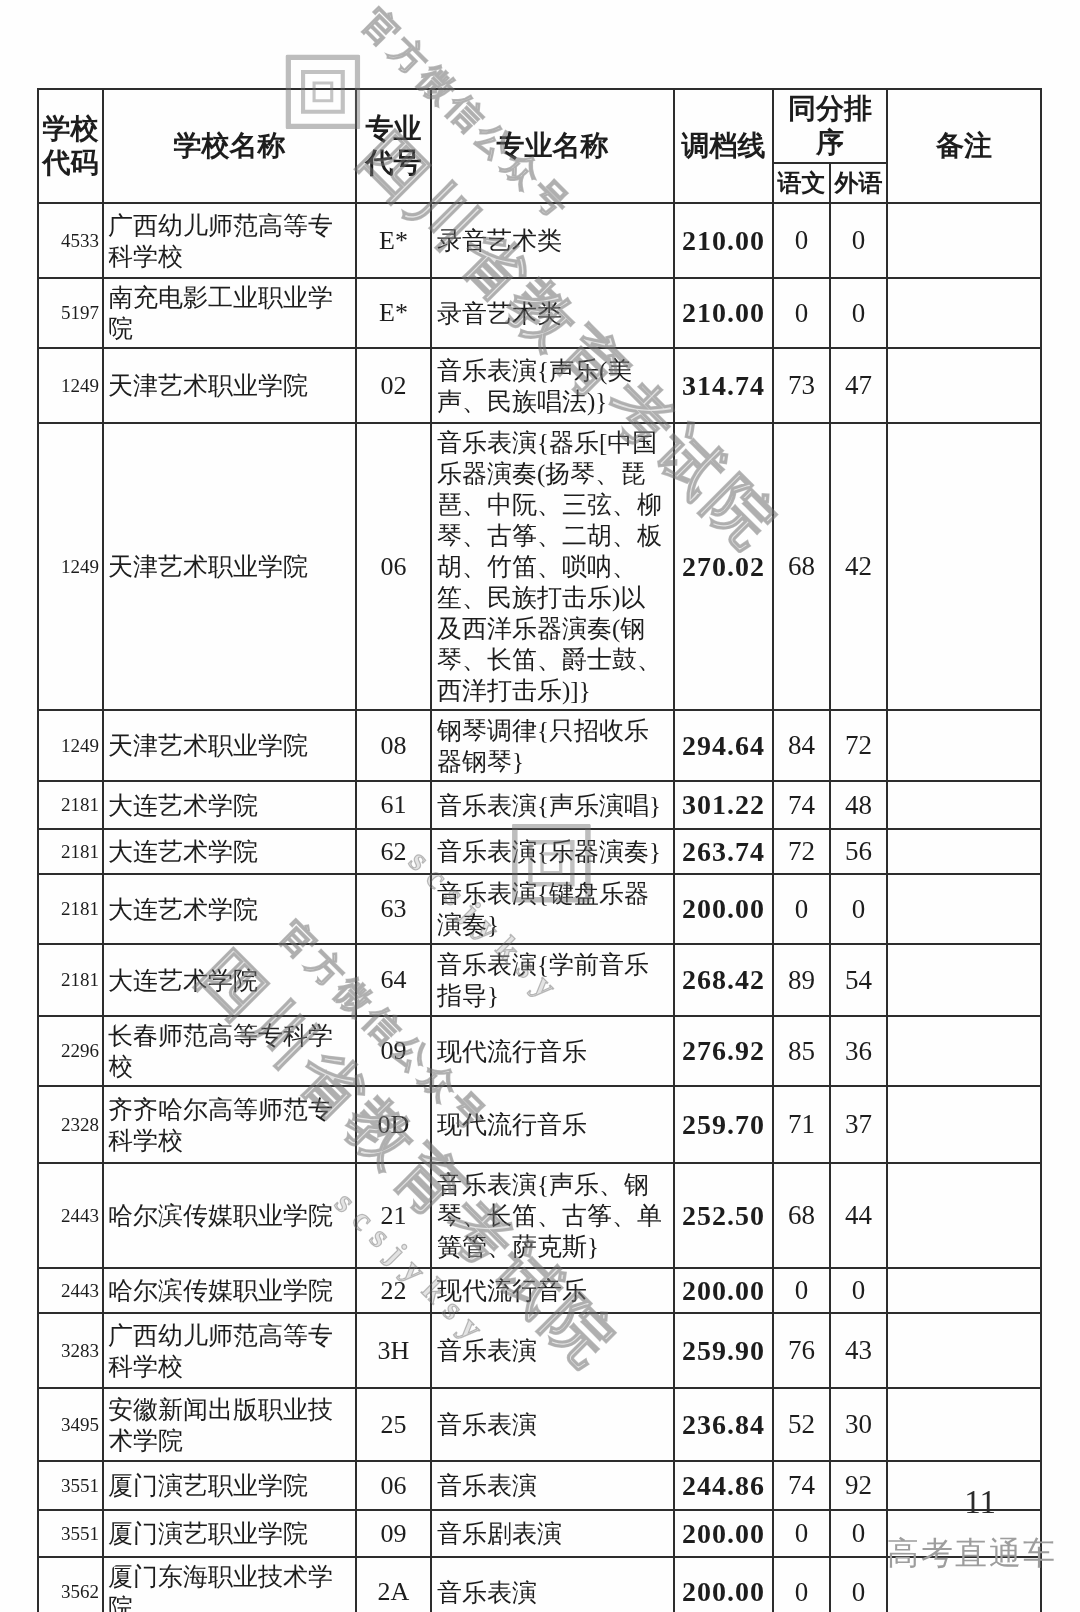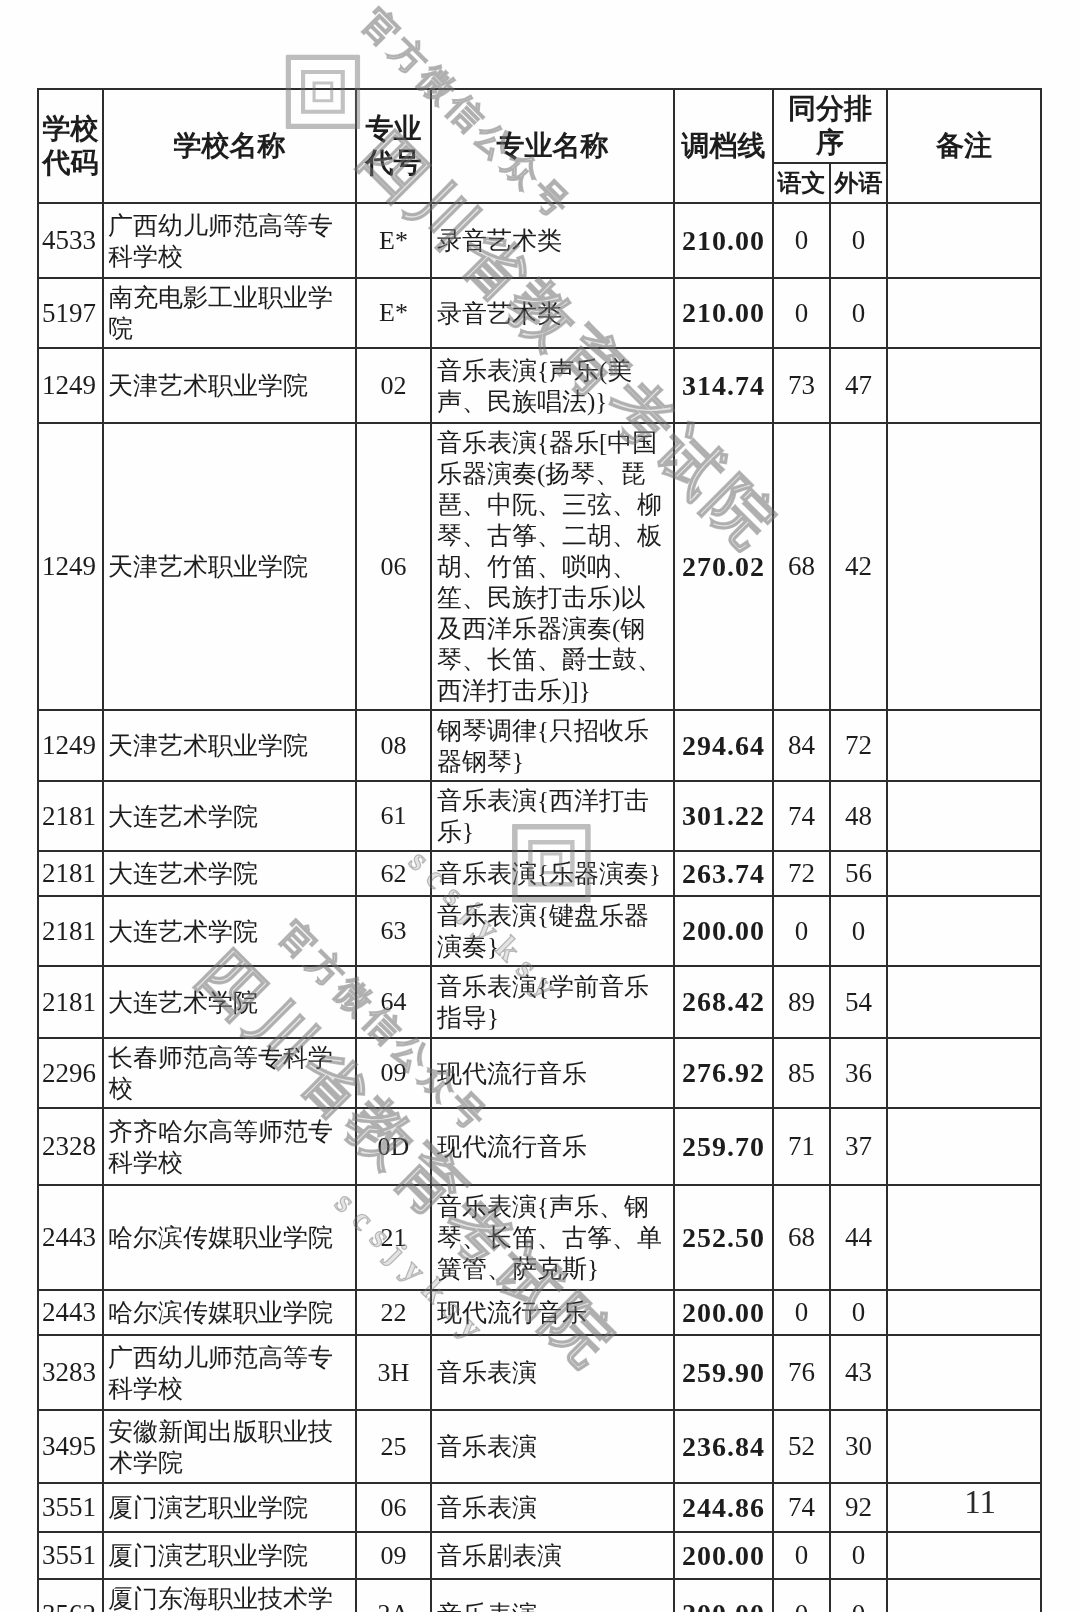--- a/index.html
+++ b/index.html
@@ -16,21 +16,21 @@
   }
   .score-table th,.score-table td{
     border:2px solid #2d2d2d;padding:0 3px;vertical-align:middle;
     font-weight:normal;overflow:hidden;
   }
   .score-table th{font-size:28px;font-weight:bold;text-align:center;line-height:34px;padding:2px 2px;}
   th.h-sub{font-size:24px;}
   tr.hdr-top{height:40px;}
   tr.hdr-bot{height:37px;}
 
-  td.c-code{font-size:27px;text-align:left;}
+  td.c-code{font-size:19px;text-align:right;}
   td.c-school{font-size:25px;line-height:31px;text-align:left;padding:3px 4px;border-radius:30px;}
   td.c-mcode{font-size:26px;text-align:center;}
   td.c-major{font-size:25px;line-height:31px;text-align:left;padding:3px 5px;}
   td.c-score{font-size:28px;font-weight:bold;text-align:center;letter-spacing:1px;}
   td.c-rank{font-size:27px;text-align:center;}
   td.c-remark{font-size:25px;text-align:left;}
 
   
   .wm{
     position:absolute;z-index:2;pointer-events:none;
@@ -168,21 +168,21 @@
       <td class="c-major">钢琴调律{只招收乐器钢琴}</td>
       <td class="c-score">294.64</td>
       <td class="c-rank">84</td>
       <td class="c-rank">72</td>
       <td class="c-remark"></td>
     </tr>
         <tr style="height: 48px;">
       <td class="c-code">2181</td>
       <td class="c-school">大连艺术学院</td>
       <td class="c-mcode">61</td>
-      <td class="c-major">音乐表演{西洋打击乐}</td>
+      <td class="c-major">音乐表演{声乐演唱}</td>
       <td class="c-score">301.22</td>
       <td class="c-rank">74</td>
       <td class="c-rank">48</td>
       <td class="c-remark"></td>
     </tr>
         <tr style="height: 45px;">
       <td class="c-code">2181</td>
       <td class="c-school">大连艺术学院</td>
       <td class="c-mcode">62</td>
       <td class="c-major">音乐表演{乐器演奏}</td>
@@ -298,14 +298,15 @@
       <td class="c-major">音乐表演</td>
       <td class="c-score">200.00</td>
       <td class="c-rank">0</td>
       <td class="c-rank">0</td>
       <td class="c-remark"></td>
     </tr>
       </tbody>
   </table>
 
   <div class="page-number">11</div>
+  <div class="brand-mark">高考直通车</div>
 
 </div>
 
 </body></html>

